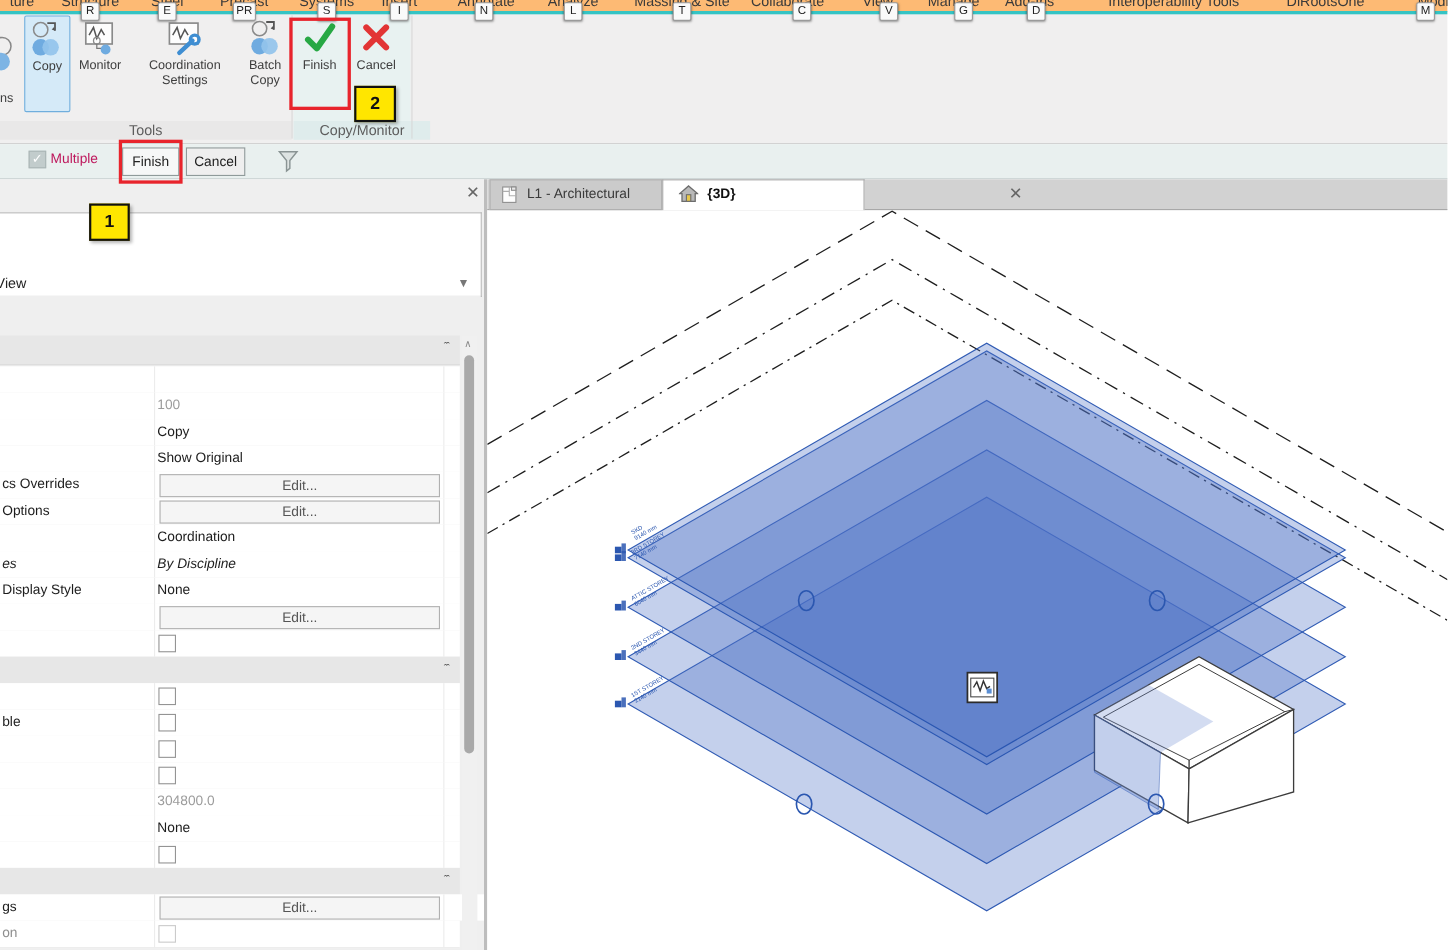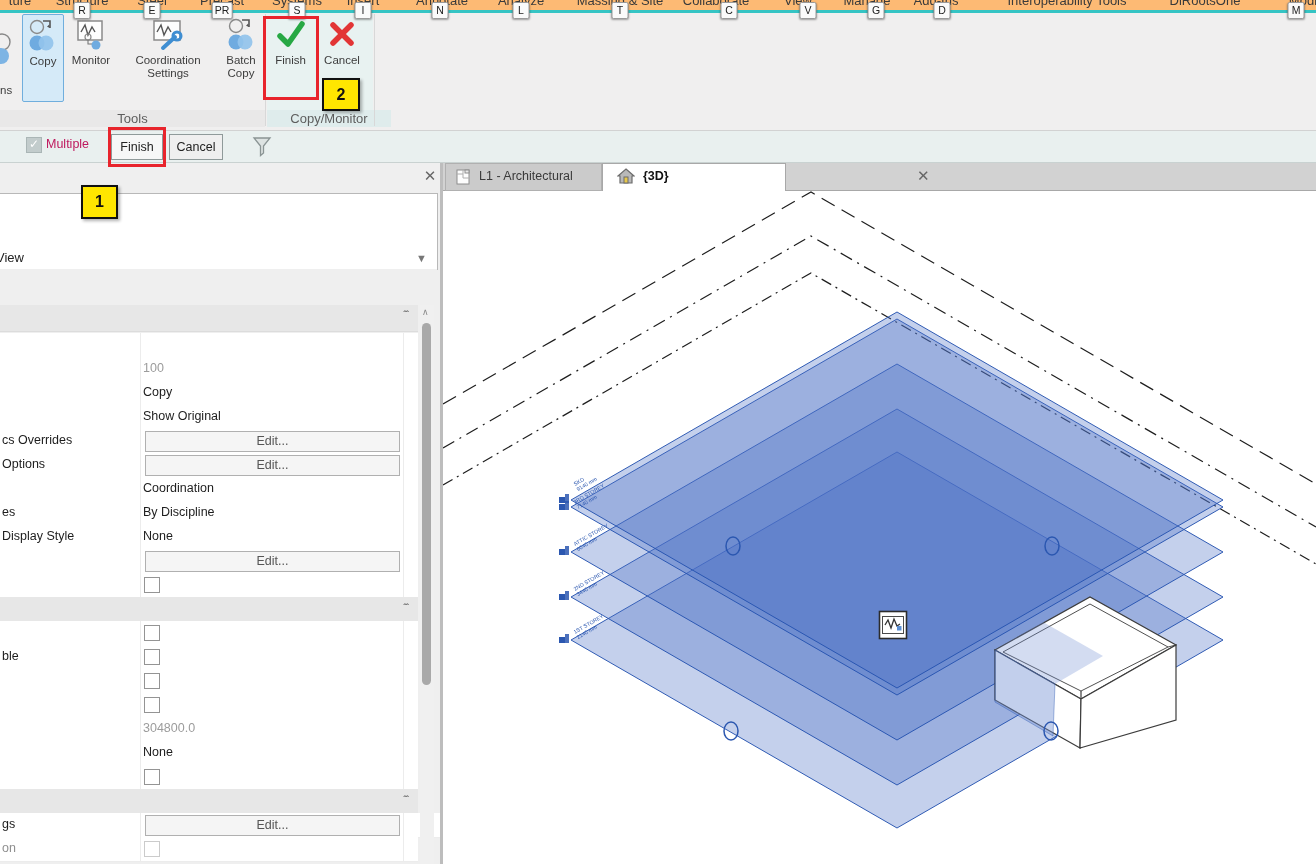--- a/index.html
+++ b/index.html
@@ -263,21 +263,21 @@
         <span class="vline"></span>
         <span class="vline2"></span>
         <span class="plabel">Options</span>
         <span class="editbtn">Edit...</span>
       </div>
       <div class="prow" style="top: 146px;">
         <span class="vline"></span>
         <span class="vline2"></span>
         <span class="pval">Coordination</span>
       </div>
-      <div class="prow" style="top: 170px;">
+      <div class="prow" style="top: 170px; font-style: italic;">
         <span class="vline"></span>
         <span class="vline2"></span>
         <span class="plabel">es</span>
         <span class="pval">By Discipline</span>
       </div>
       <div class="prow" style="top: 194px;">
         <span class="vline"></span>
         <span class="vline2"></span>
         <span class="plabel">Display Style</span>
         <span class="pval">None</span>

